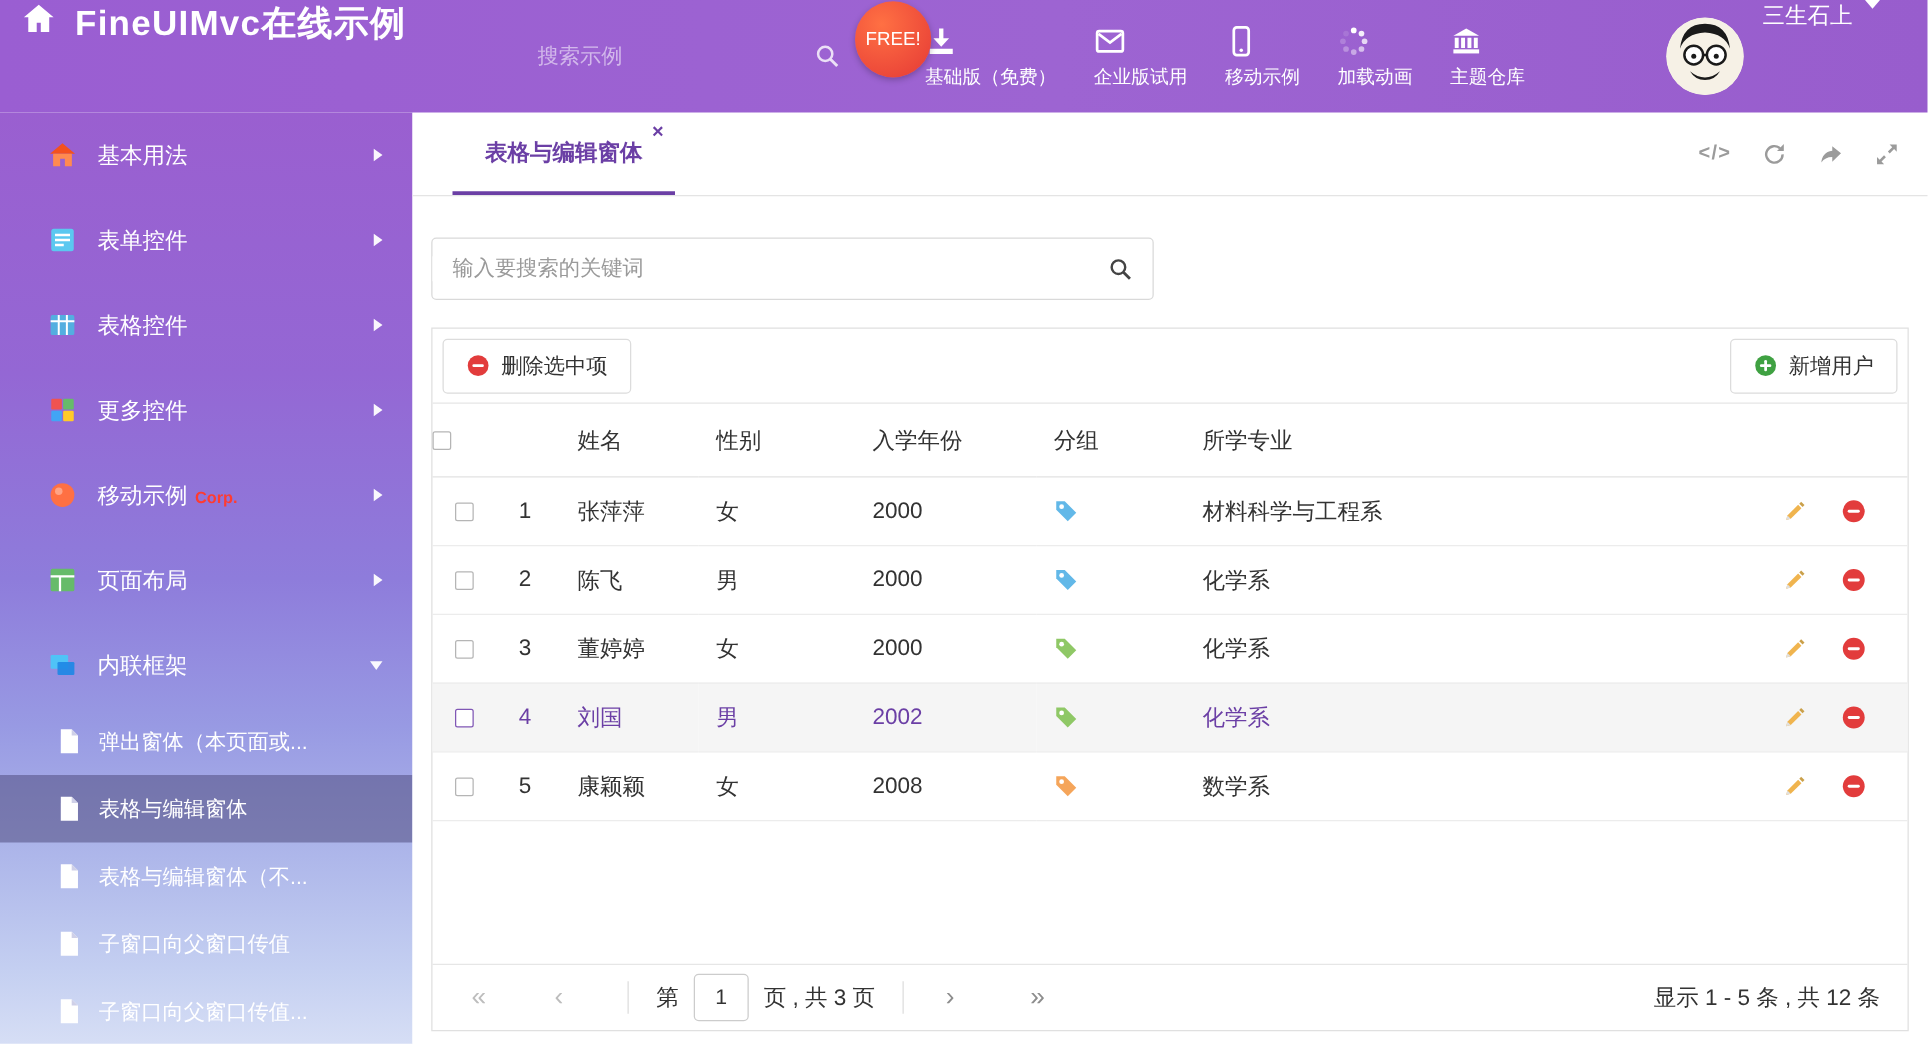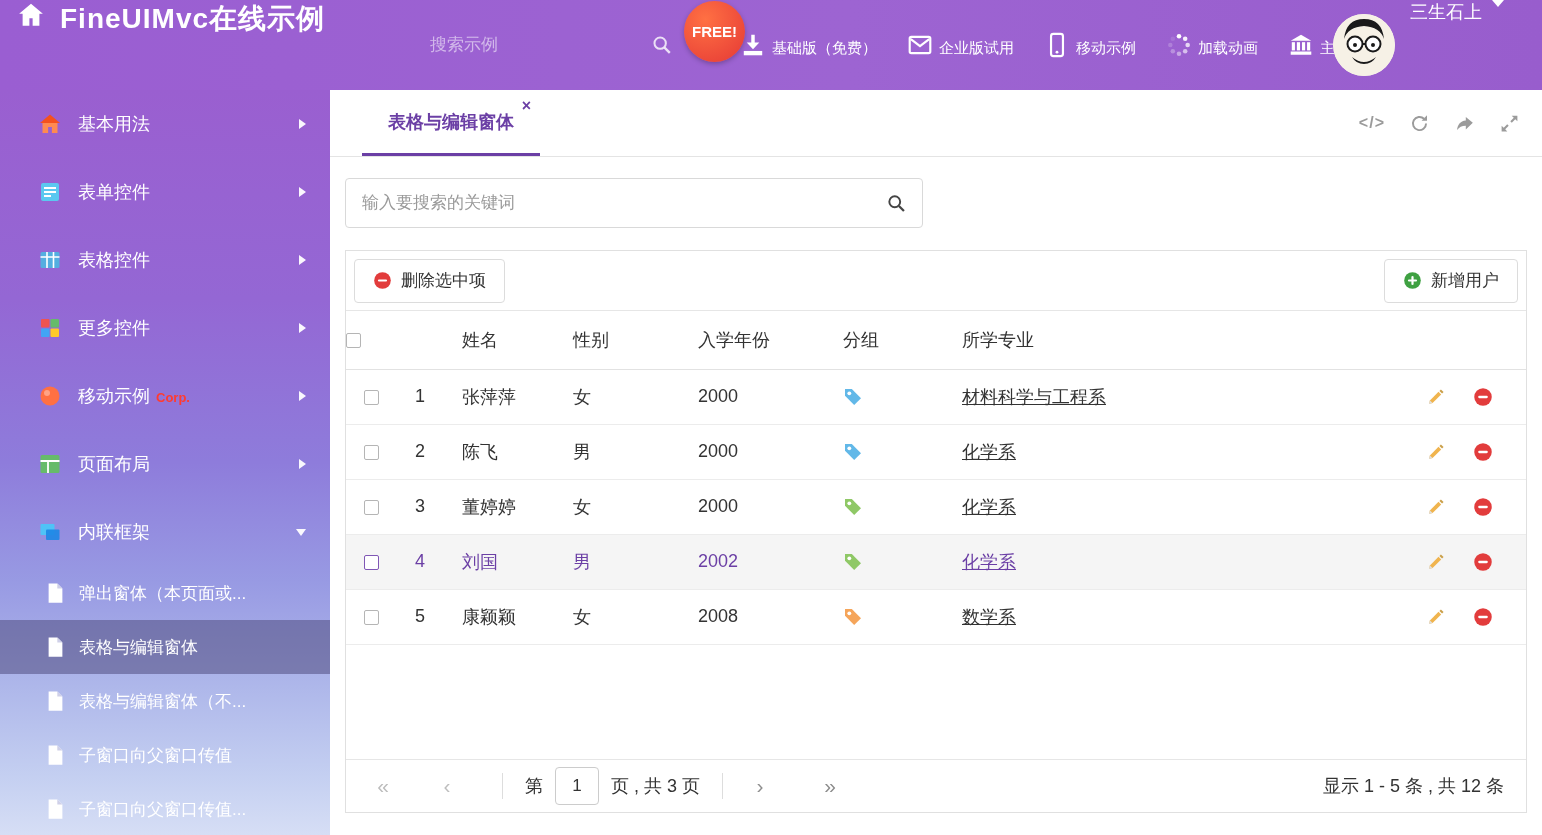--- a/index.html
+++ b/index.html
@@ -11,23 +11,23 @@
   .topbar{position:absolute;top:0;left:0;width:1542px;height:90px;z-index:5;
     background:linear-gradient(90deg,#9a5ed2 0%,#9d64d2 55%,#985dcd 100%);color:#fff}
   .brand{position:absolute;left:16px;top:0;height:90px;display:flex;align-items:flex-start;gap:14px}
   .brand h1{font-size:28px;font-weight:bold;letter-spacing:1px}
   .topsearch{position:absolute;left:430px;top:27px;width:205px;height:36px;display:flex;align-items:center}
   .topsearch input{flex:1;background:transparent;border:none;outline:none;color:#fff;font-size:17px;font-family:inherit}
   .topsearch input::placeholder{color:rgba(255,255,255,.55)}
   .topsearch .ic{color:rgba(255,255,255,.8)}
   .free-badge{position:absolute;left:684px;top:1px;width:61px;height:61px;border-radius:50%;z-index:6;
     background:radial-gradient(circle at 35% 30%,#ff7043,#e53935);box-shadow:0 2px 5px rgba(0,0,0,.25);
-    display:flex;align-items:center;justify-content:center;font-size:15px;font-weight:bold}
+    display:flex;align-items:center;justify-content:center;font-size:15px;font-weight:normal}
   .topnav{position:absolute;left:725px;top:0;height:90px;display:flex;align-items:center}
-  .nav-item{display:flex;align-items:flex-end;gap:6px;padding:0 15px;cursor:pointer;color:#fff}
+  .nav-item{display:flex;flex-direction:column;align-items:flex-start;gap:6px;padding:0 15px;cursor:pointer;color:#fff}
   .nav-item .lbl{font-size:15px;white-space:nowrap}
   .user-avatar{position:absolute;left:1333px;top:14px;width:62px;height:62px;border-radius:50%;overflow:hidden;
     background:#f6f1e6;cursor:pointer}
   .user-box{position:absolute;left:1410px;top:0;height:90px;display:flex;align-items:flex-start;gap:10px;font-size:18px;cursor:pointer}
   .caret-down{width:0;height:0;border-left:6px solid transparent;border-right:6px solid transparent;border-top:7px solid #fff}
 
   
   .sidebar{position:absolute;left:0;top:90px;width:330px;height:745px;overflow:hidden;color:#fff;
     background:linear-gradient(180deg,#9a5fd0 0%,#9467d4 28%,#8e7cdb 50%,#989ae3 66%,#aeb7ea 80%,#c4cff1 92%,#d6def5 100%)}
   .side-item{height:68px;display:flex;align-items:center;padding:0 24px 0 38px;font-size:18px;cursor:pointer}
@@ -45,21 +45,21 @@
   .tabbar{height:67px;border-bottom:1px solid #e4e4e4;display:flex;align-items:stretch;padding-left:14px}
   .tab{display:flex;align-items:center;gap:9px;padding:0 18px;font-size:18px;color:#3a3a3a;cursor:pointer}
   .tab .ic{color:#4a4a4a}
   .tab.active{margin-left:18px;padding:0 26px;color:#6b3fa5;font-weight:bold;border-bottom:3px solid #6b3fa5;position:relative}
   .tab-close{position:absolute;top:8px;right:9px;font-size:16px;line-height:1;color:#6b3fa5;cursor:pointer;font-weight:bold}
   .tab-tools{margin-left:auto;display:flex;align-items:center;gap:24px;padding-right:22px;color:#9b9b9b}
   .tab-tools .ic,.code-glyph{cursor:pointer}
   .code-glyph{font-size:16px;font-weight:bold;letter-spacing:1px}
 
   .content{padding:0 15px}
-  .filter-row{margin-top:21px;display:flex;gap:13px;height:50px}
+  .filter-row{margin-top:33px;display:flex;gap:13px;height:50px}
   .search-box{width:578px;border:1px solid #d9d9d9;border-radius:4px;display:flex;align-items:center;background:#fff}
   .search-box input{flex:1;border:none;outline:none;padding:0 16px;font-size:17px;color:#333;font-family:inherit}
   .search-box input::placeholder{color:#9a9a9a}
   .search-btn{width:52px;height:100%;border:none;background:transparent;display:flex;align-items:center;justify-content:center;color:#444;cursor:pointer}
   .filter-select{flex:1;border:1px solid #d9d9d9;border-radius:4px;display:flex;align-items:center;padding:0 18px;font-size:17px;color:#333;cursor:pointer}
   .filter-select .caret{margin-left:auto;width:0;height:0;border-left:6px solid transparent;border-right:6px solid transparent;border-top:7px solid #777}
 
   .panel{margin-top:22px;border:1px solid #e0e0e0;height:563px;position:relative;background:#fff}
   .panel-toolbar{height:60px;border-bottom:1px solid #e6e6e6;display:flex;align-items:center;padding:0 8px}
   .btn{display:flex;align-items:center;gap:9px;height:44px;padding:0 18px;background:#fff;border:1px solid #dcdcdc;
@@ -71,21 +71,21 @@
   .grid th{height:58px;border-bottom:1px solid #e2e2e2;font-weight:normal;font-size:18px;color:#333;text-align:left}
   .grid td{height:55px;border-bottom:1px solid #ececec;font-size:18px;color:#333}
   .col-cb{text-align:center}
   .cb{display:inline-block;width:15px;height:15px;border:1px solid #b5b5b5;border-radius:2px;background:#fff;vertical-align:middle;cursor:pointer}
   .col-idx{text-align:center}
   .h-name,.col-name{padding-left:18px}
   .h-gender,.col-gender{padding-left:14px}
   .h-year,.col-year{padding-left:14px}
   .h-group,.col-group{padding-left:14px}
   .h-major,.col-major{padding-left:18px}
-  .major-link{color:#333;text-decoration:underline;cursor:pointer}
+  .major-link{color:#333;cursor:pointer}
   .col-actions{text-align:right;padding-right:34px;white-space:nowrap}
   .act{display:inline-block;margin-left:22px;cursor:pointer}
   tr.sel{background:#f5f5f5}
   tr.sel td{color:#6b3fa5}
   tr.sel .major-link{color:#6b3fa5}
   tr.sel .cb{border-color:#8057b5}
   .tag .ic{display:inline-block}
 
   .pager{position:absolute;left:0;right:0;bottom:0;height:53px;border-top:1px solid #e6e6e6;display:flex;align-items:center;
     padding:0 22px;font-size:18px;color:#333}

